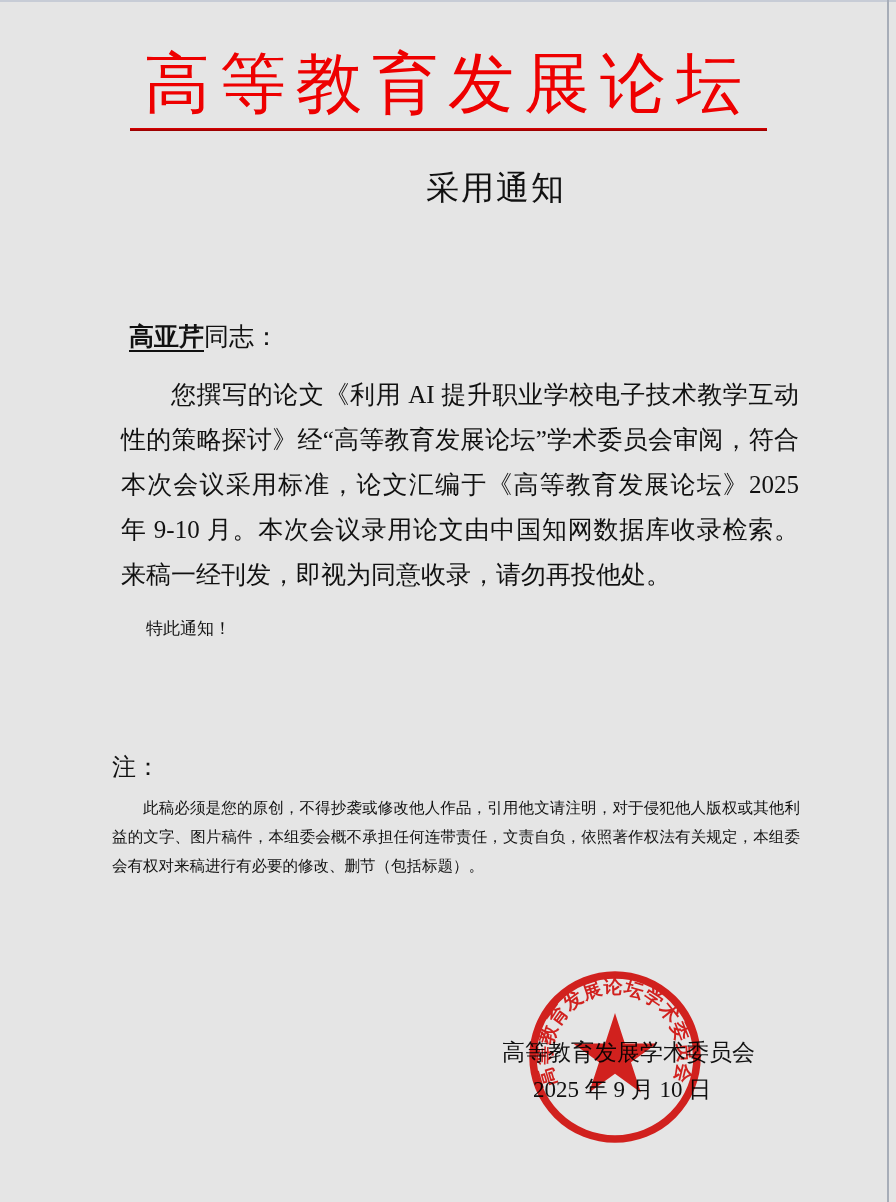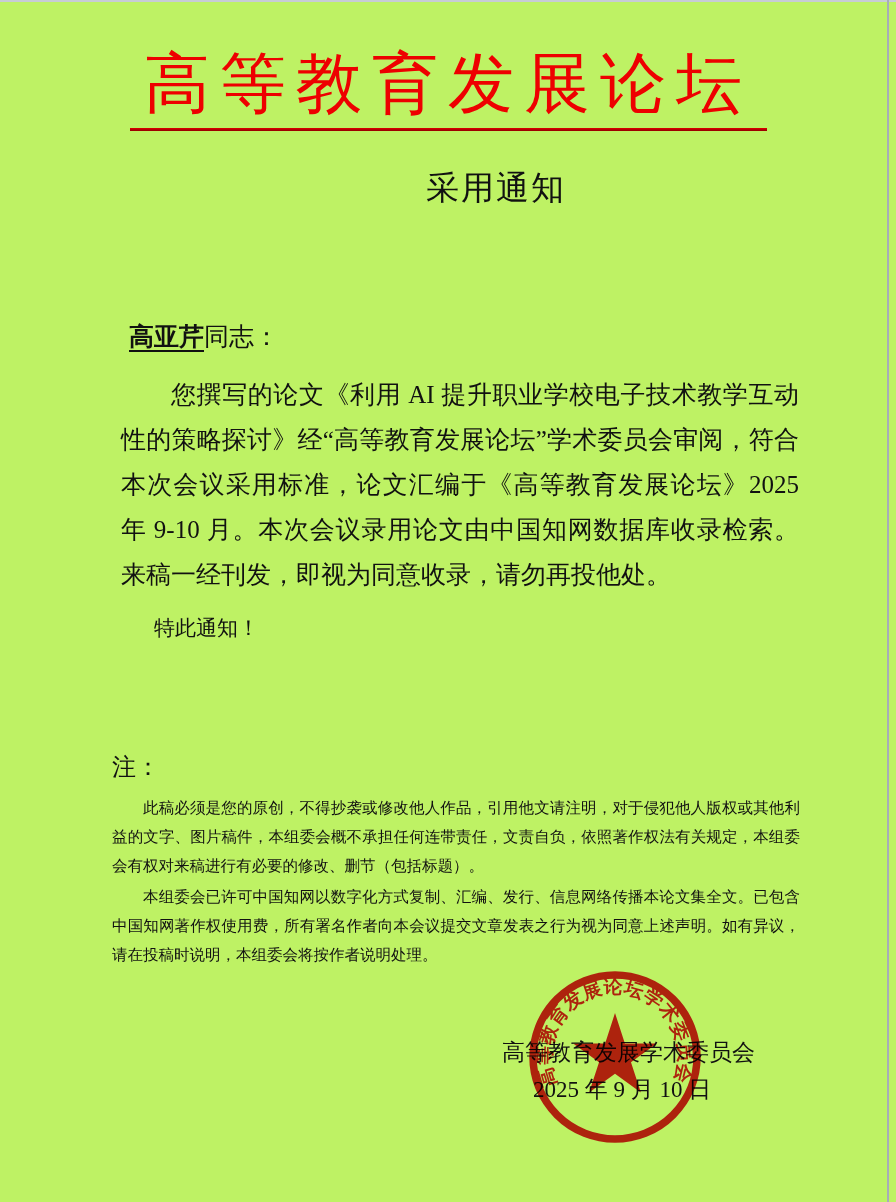--- a/index.html
+++ b/index.html
@@ -1,19 +1,19 @@
 <!DOCTYPE html>
 <html lang="zh"><head>
 <meta charset="utf-8">
 <style>
   html,body{margin:0;padding:0;background:#ffffff;}
   .page{
     position:relative;
     width:896px;height:1202px;
-    background:#bef264;
+    background:#e5e5e5;
     overflow:hidden;
     font-family:"Liberation Serif","DejaVu Serif",serif;
     color:#111111;
   }
   .top-border{
     position:absolute;top:0;left:0;width:896px;height:2px;
     background:#c7ccd6;
   }
   .right-border{
     position:absolute;top:0;left:887px;width:2px;height:1202px;
@@ -53,21 +53,21 @@
     margin-left:17px;
   }
   .body-paragraph{
     margin:9px;
     font-size:25px;line-height:45px;
     text-align:justify;
     text-indent:2em;
   }
   .closing-line{
     margin:2px 0 0 0;
-    font-size:21px;line-height:45px;
+    font-size:17px;line-height:45px;
     text-indent:2em;
   }
   .notes-label{
     margin:100px 0 0 0;
     font-size:24px;line-height:32px;
   }
   .note-paragraph{
     margin:10px 8px 0 0;
     font-size:15.5px;line-height:29px;
     text-align:justify;
@@ -119,21 +119,20 @@
     </div>
 
     <p class="body-paragraph">您撰写的论文《利用 AI 提升职业学校电子技术教学互动性的策略探讨》经“高等教育发展论坛”学术委员会审阅，符合本次会议采用标准，论文汇编于《高等教育发展论坛》2025 年 9-10 月。本次会议录用论文由中国知网数据库收录检索。来稿一经刊发，即视为同意收录，请勿再投他处。</p>
 
     <p class="closing-line">特此通知！</p>
 
     <p class="notes-label">注：</p>
 
     <p class="note-paragraph">此稿必须是您的原创，不得抄袭或修改他人作品，引用他文请注明，对于侵犯他人版权或其他利益的文字、图片稿件，本组委会概不承担任何连带责任，文责自负，依照著作权法有关规定，本组委会有权对来稿进行有必要的修改、删节（包括标题）。</p>
 
-    <p class="note-paragraph">本组委会已许可中国知网以数字化方式复制、汇编、发行、信息网络传播本论文集全文。已包含中国知网著作权使用费，所有署名作者向本会议提交文章发表之行为视为同意上述声明。如有异议，请在投稿时说明，本组委会将按作者说明处理。</p>
   </div>
 
   <div class="signature-block">
     <div class="signature-org">高等教育发展学术委员会</div>
     <div class="signature-date">2025 年 9 月 10 日</div>
   </div>
 
   <svg class="stamp" viewBox="0 0 180 180" xmlns="http://www.w3.org/2000/svg">
     <defs>
       <path id="stampTextArc" d="M 32 117 A 64 64 0 1 1 148 117" fill="none"></path>

